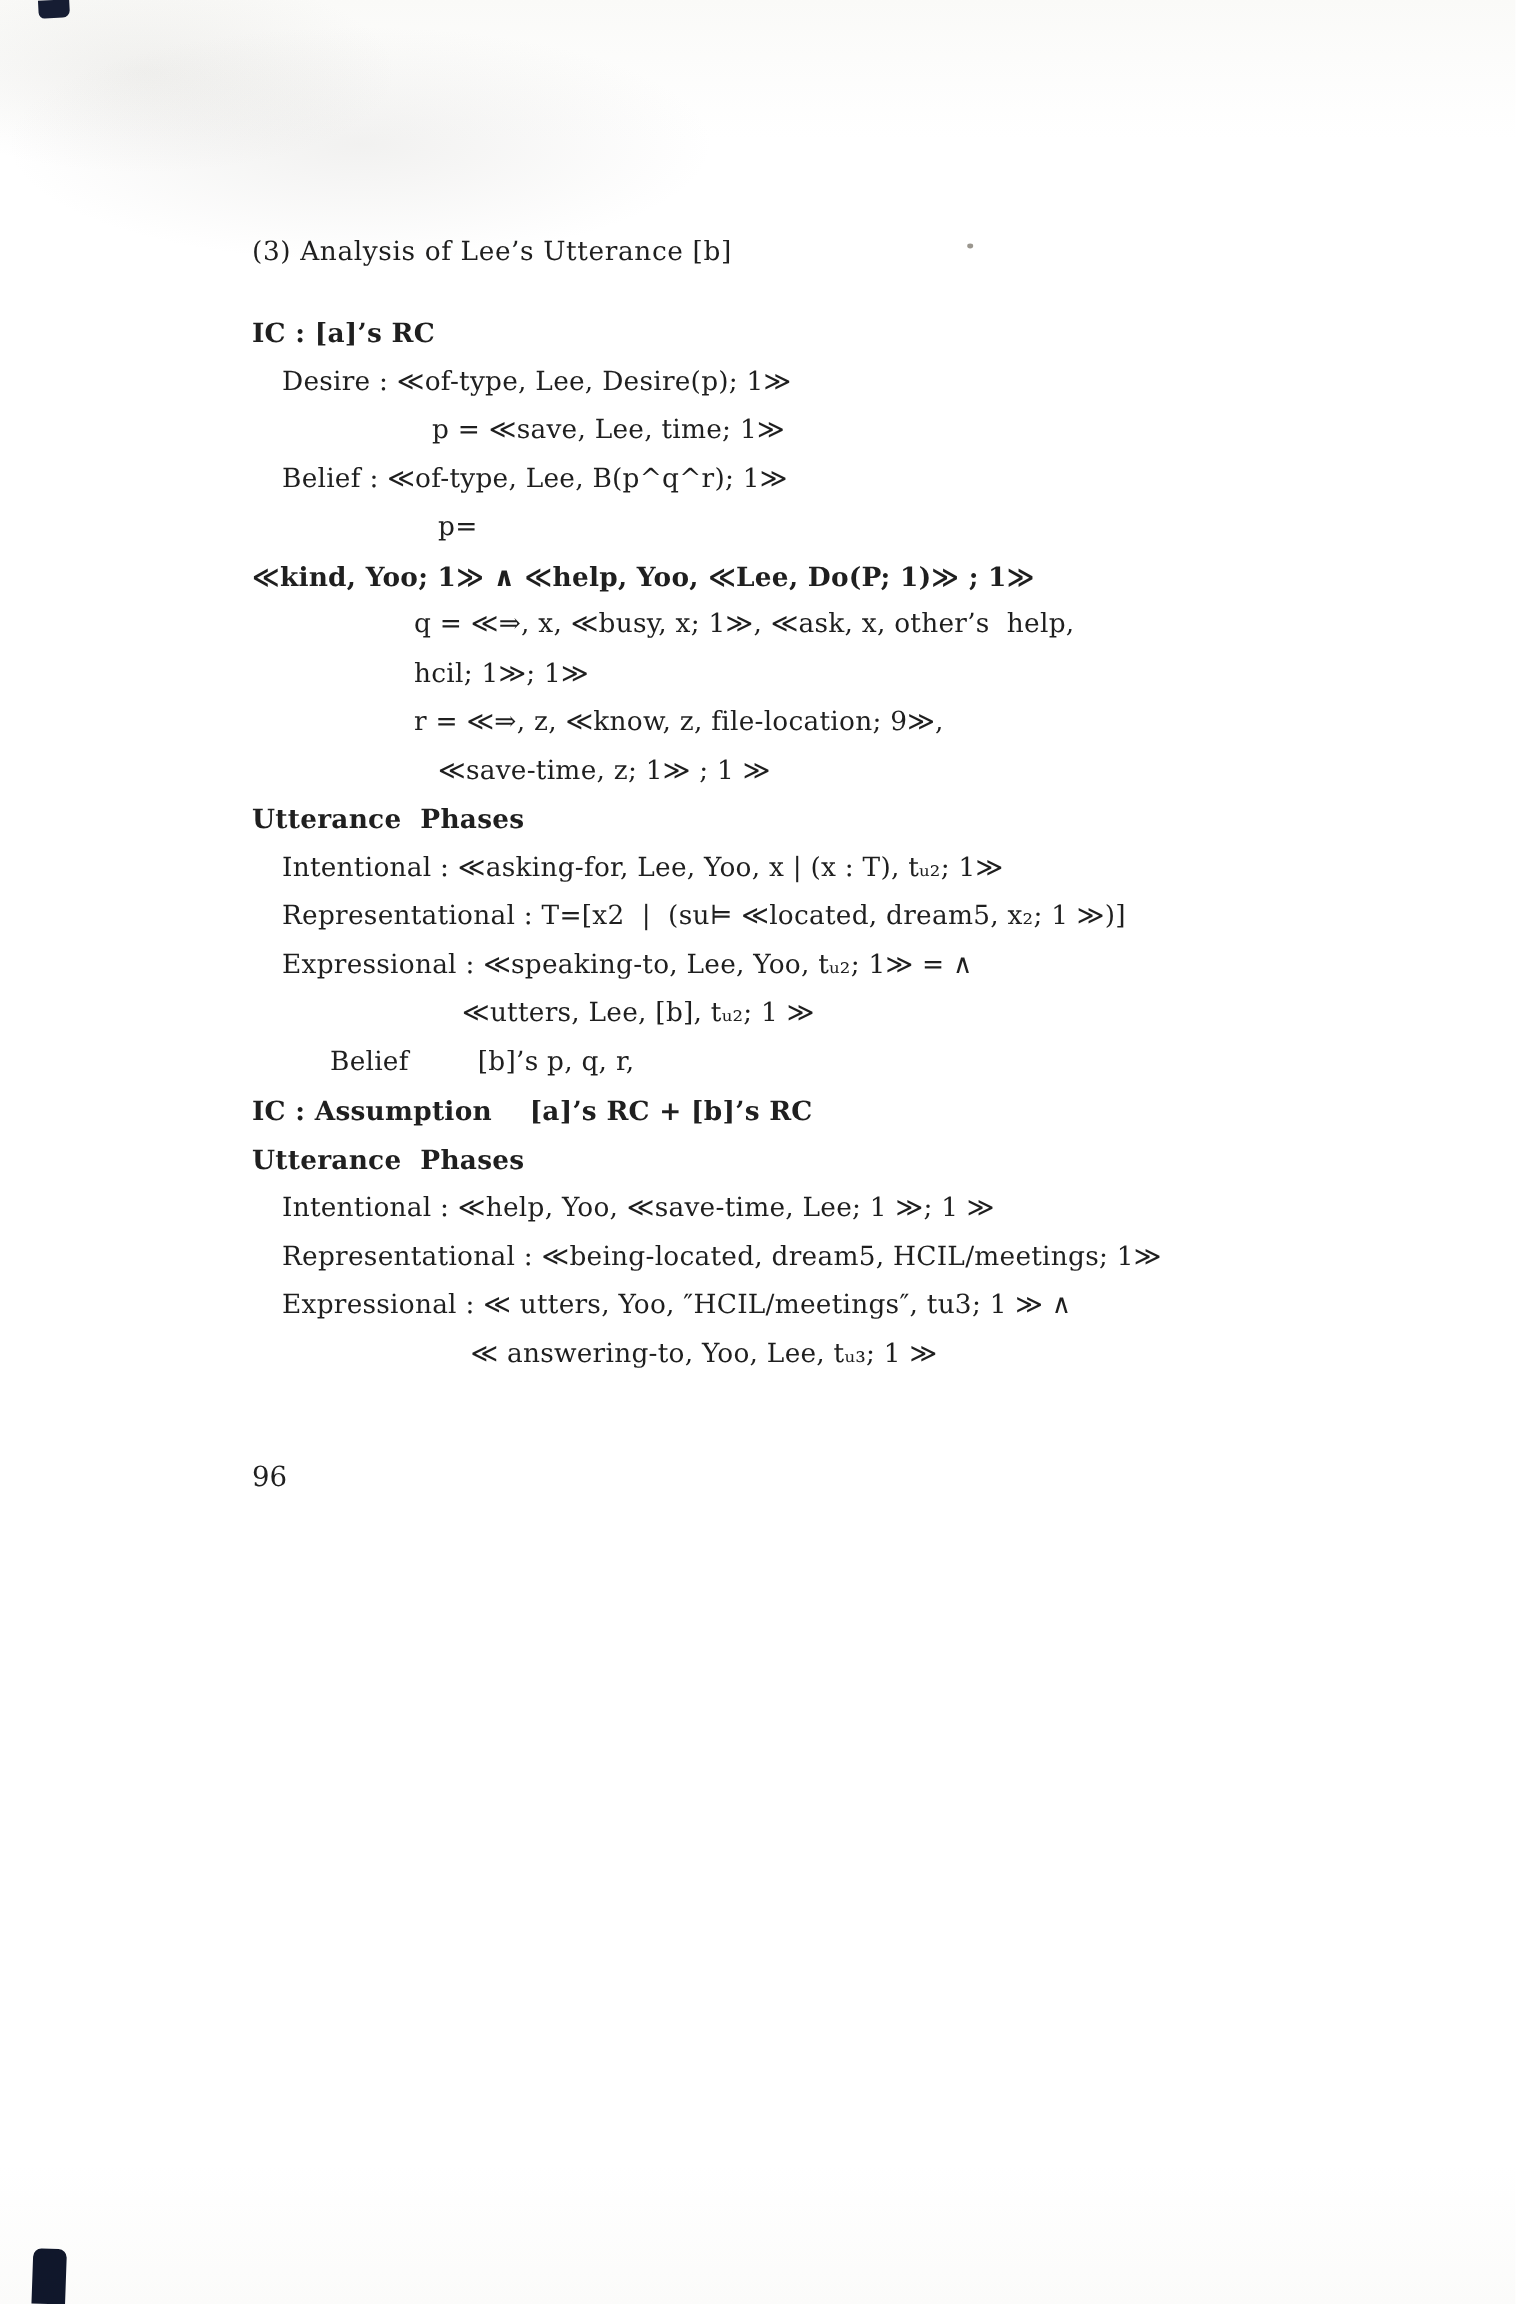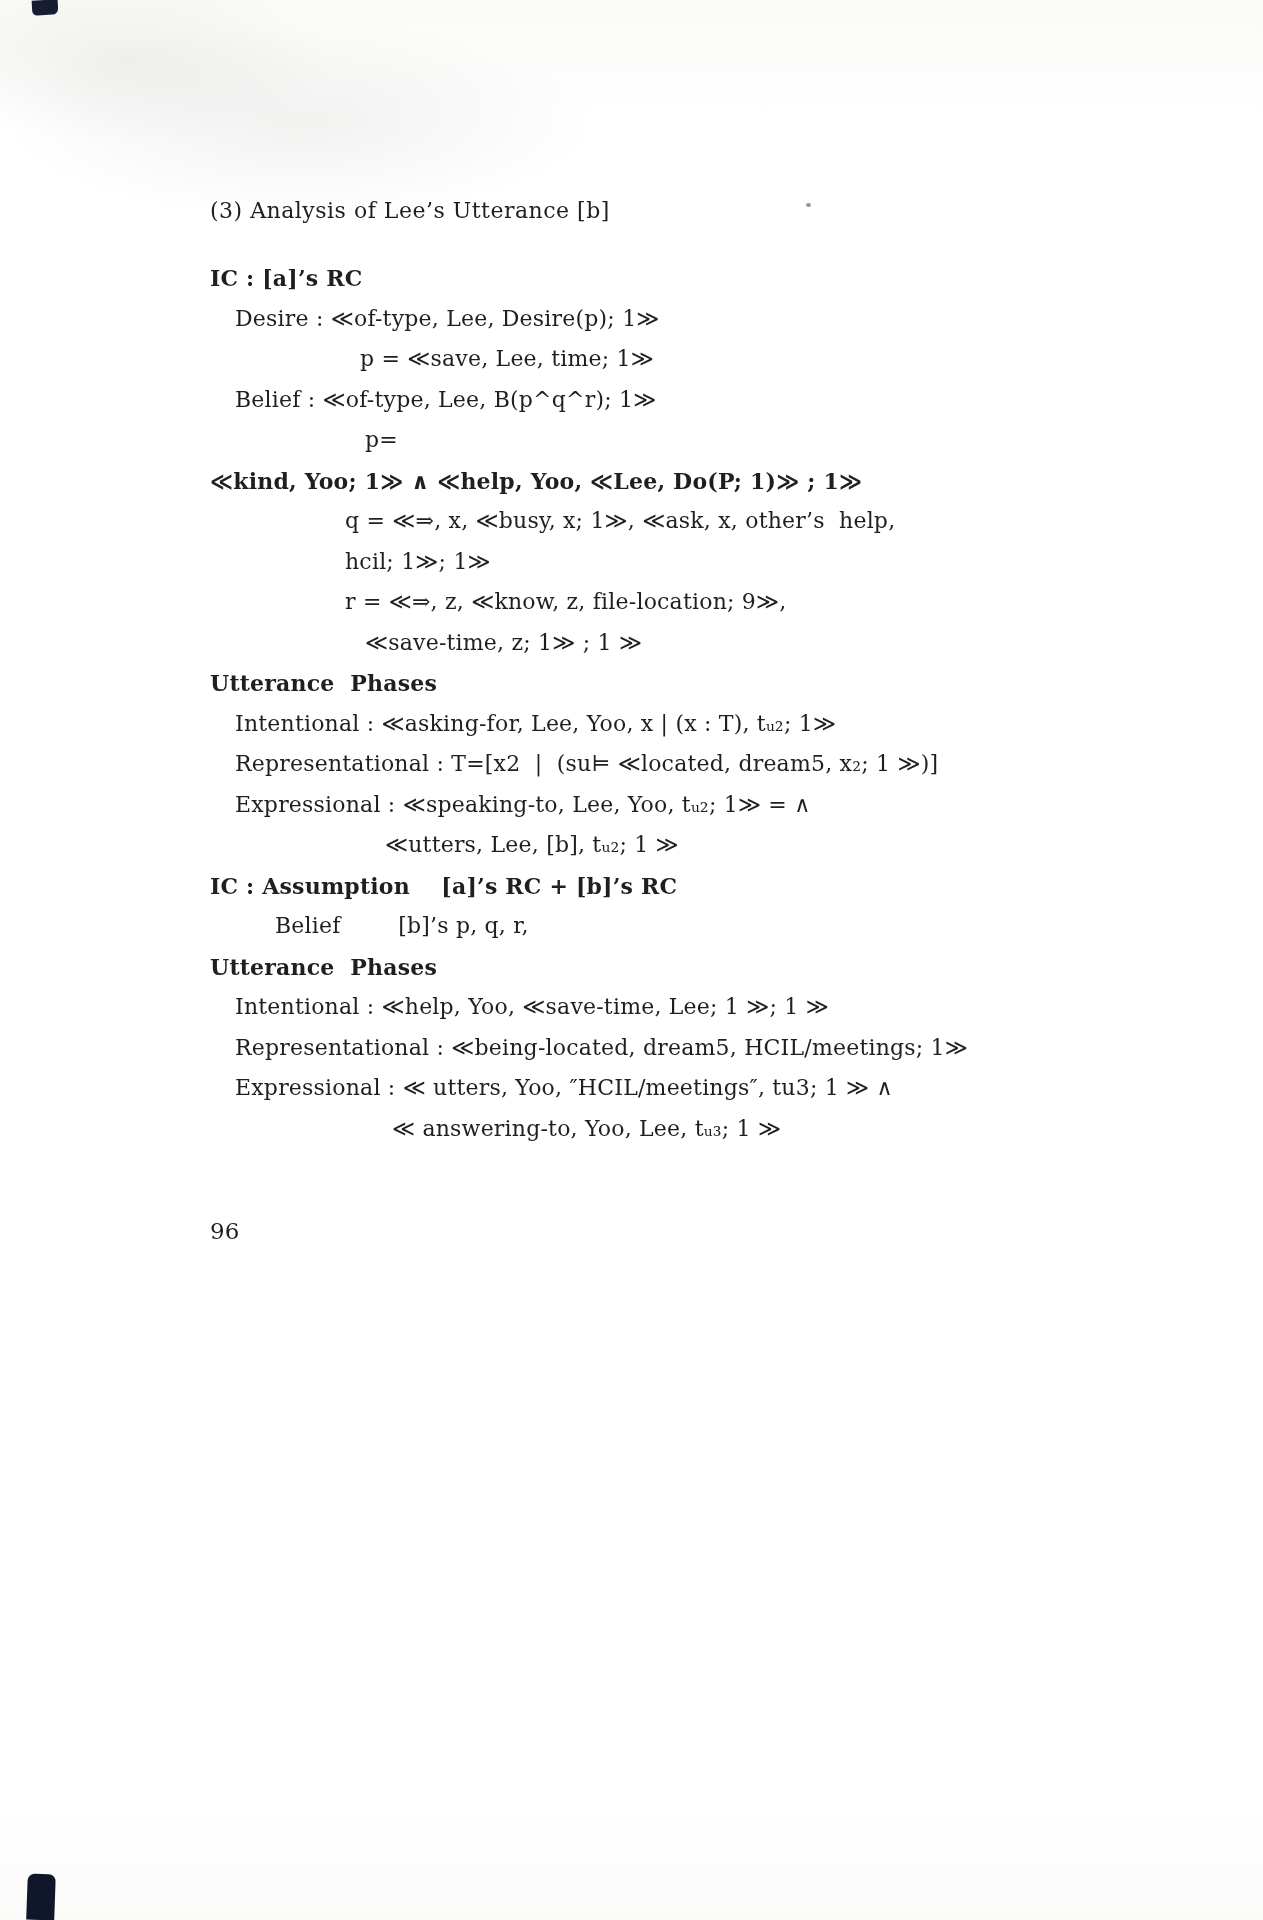--- a/index.html
+++ b/index.html
@@ -111,22 +111,22 @@
     <div class="line ind135">hcil; 1≫; 1≫</div>
     <div class="line ind135">r = ≪⇒, z, ≪know, z, file-location; 9≫,</div>
     <div class="line ind155">≪save-time, z; 1≫ ; 1 ≫</div>
     <div class="line ind0">Utterance  Phases</div>
     <div class="line ind25">Intentional : ≪asking-for, Lee, Yoo, x | (x : T), tᵤ₂; 1≫</div>
     <div class="line ind25">Representational : T=[x2  |  (su⊨ ≪located, dream5, x₂; 1 ≫)]</div>
     <div class="line ind25">Expressional : ≪speaking-to, Lee, Yoo, tᵤ₂; 1≫ = ∧</div>
     <div class="line ind175">≪utters, Lee, [b], tᵤ₂; 1 ≫</div>
 
 
+    <div class="line ind65">Belief        [b]’s p, q, r,</div>
     <div class="line ind0">IC : Assumption    [a]’s RC + [b]’s RC</div>
-    <div class="line ind65">Belief        [b]’s p, q, r,</div>
     <div class="line ind0">Utterance  Phases</div>
     <div class="line ind25">Intentional : ≪help, Yoo, ≪save-time, Lee; 1 ≫; 1 ≫</div>
     <div class="line ind25">Representational : ≪being-located, dream5, HCIL/meetings; 1≫</div>
     <div class="line ind25">Expressional : ≪ utters, Yoo, ″HCIL/meetings″, tu3; 1 ≫ ∧</div>
     <div class="line ind180">≪ answering-to, Yoo, Lee, tᵤ₃; 1 ≫</div>
 
     <div class="page-number">96</div>
 
   </div>
 </div>

